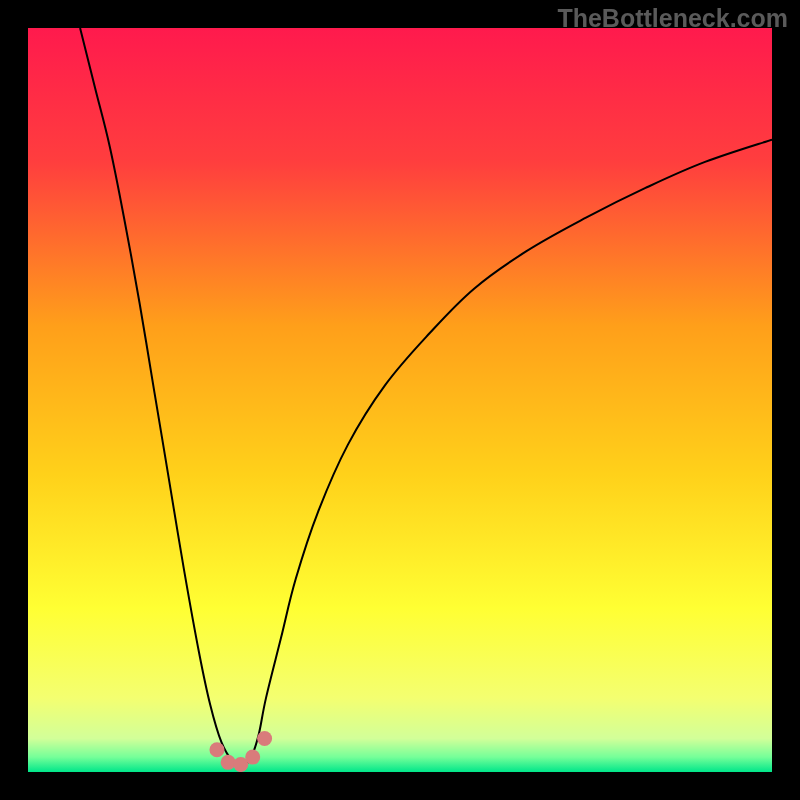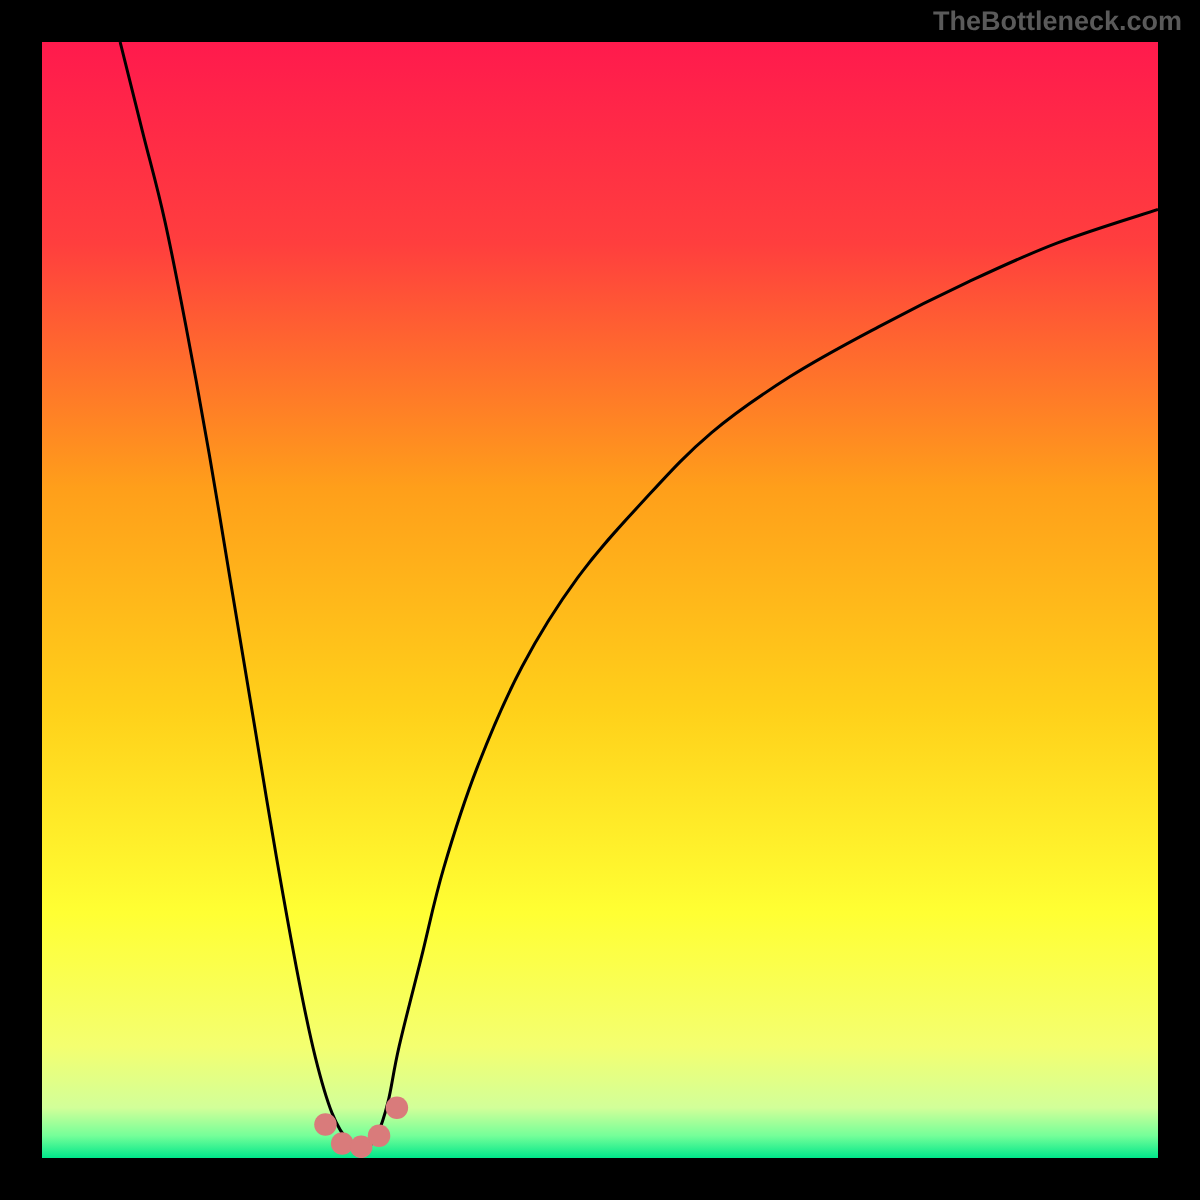--- a/index.html
+++ b/index.html
@@ -8,21 +8,21 @@
     height: 800px;
     background: #000000;
     position: relative;
     overflow: hidden;
   }
   .watermark {
     position: absolute;
     top: 4px;
     right: 12px;
     font-family: Arial, sans-serif;
-    font-size: 18px;
+    font-size: 25px;
     font-weight: bold;
     color: #5a5a5a;
     z-index: 10;
   }
   .plot-area {
     position: absolute;
     left: 28px;
     top: 28px;
     width: 744px;
     height: 744px;

